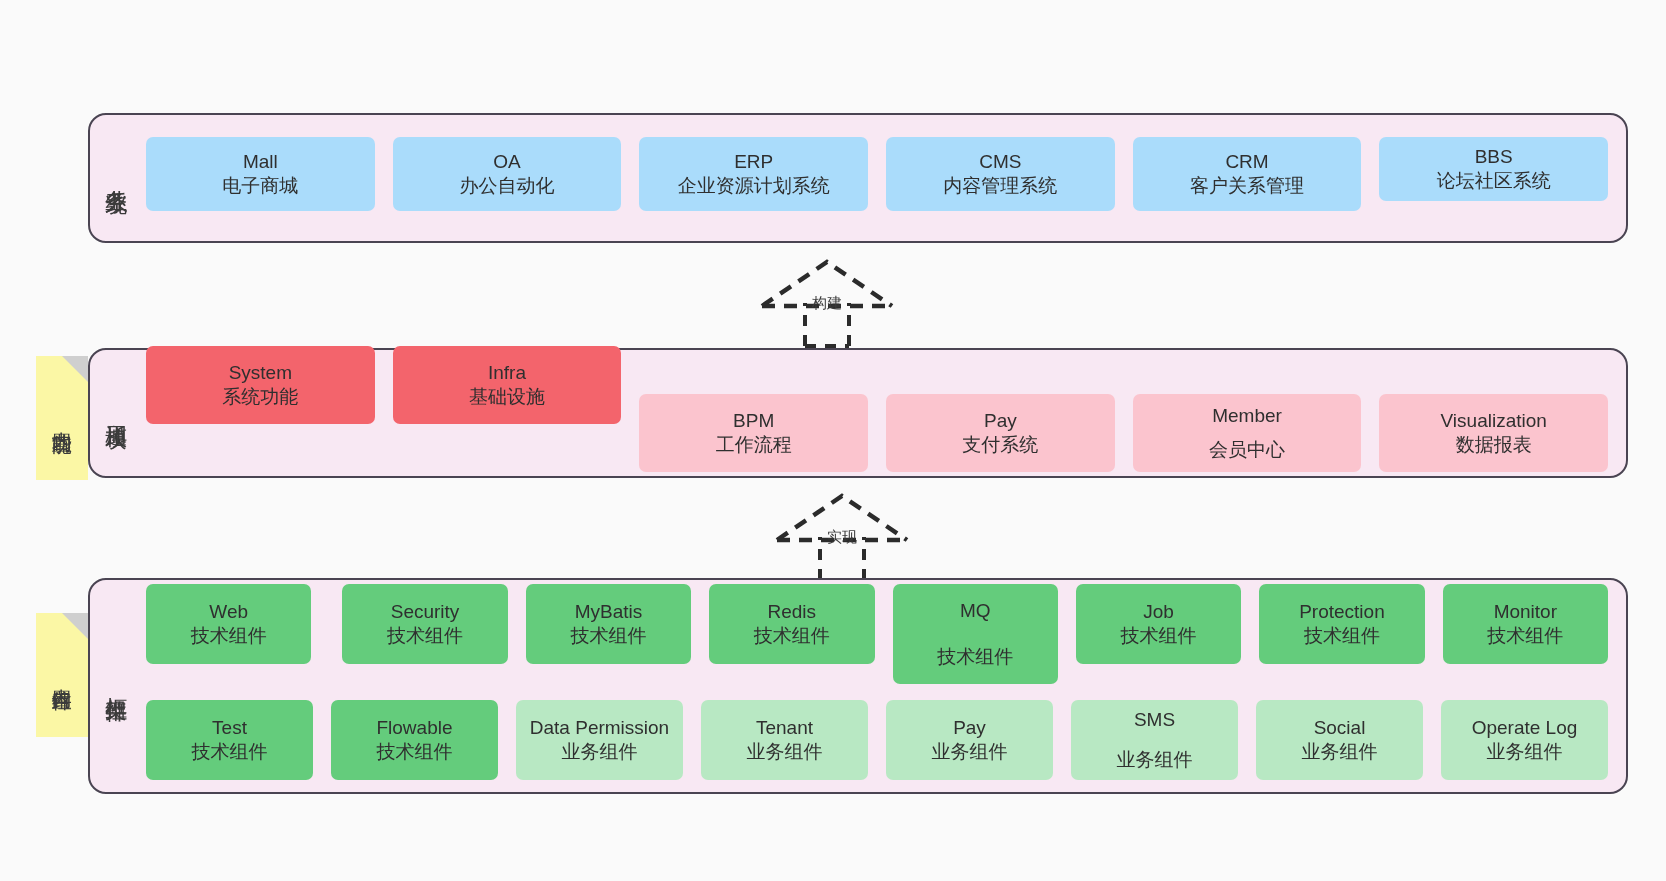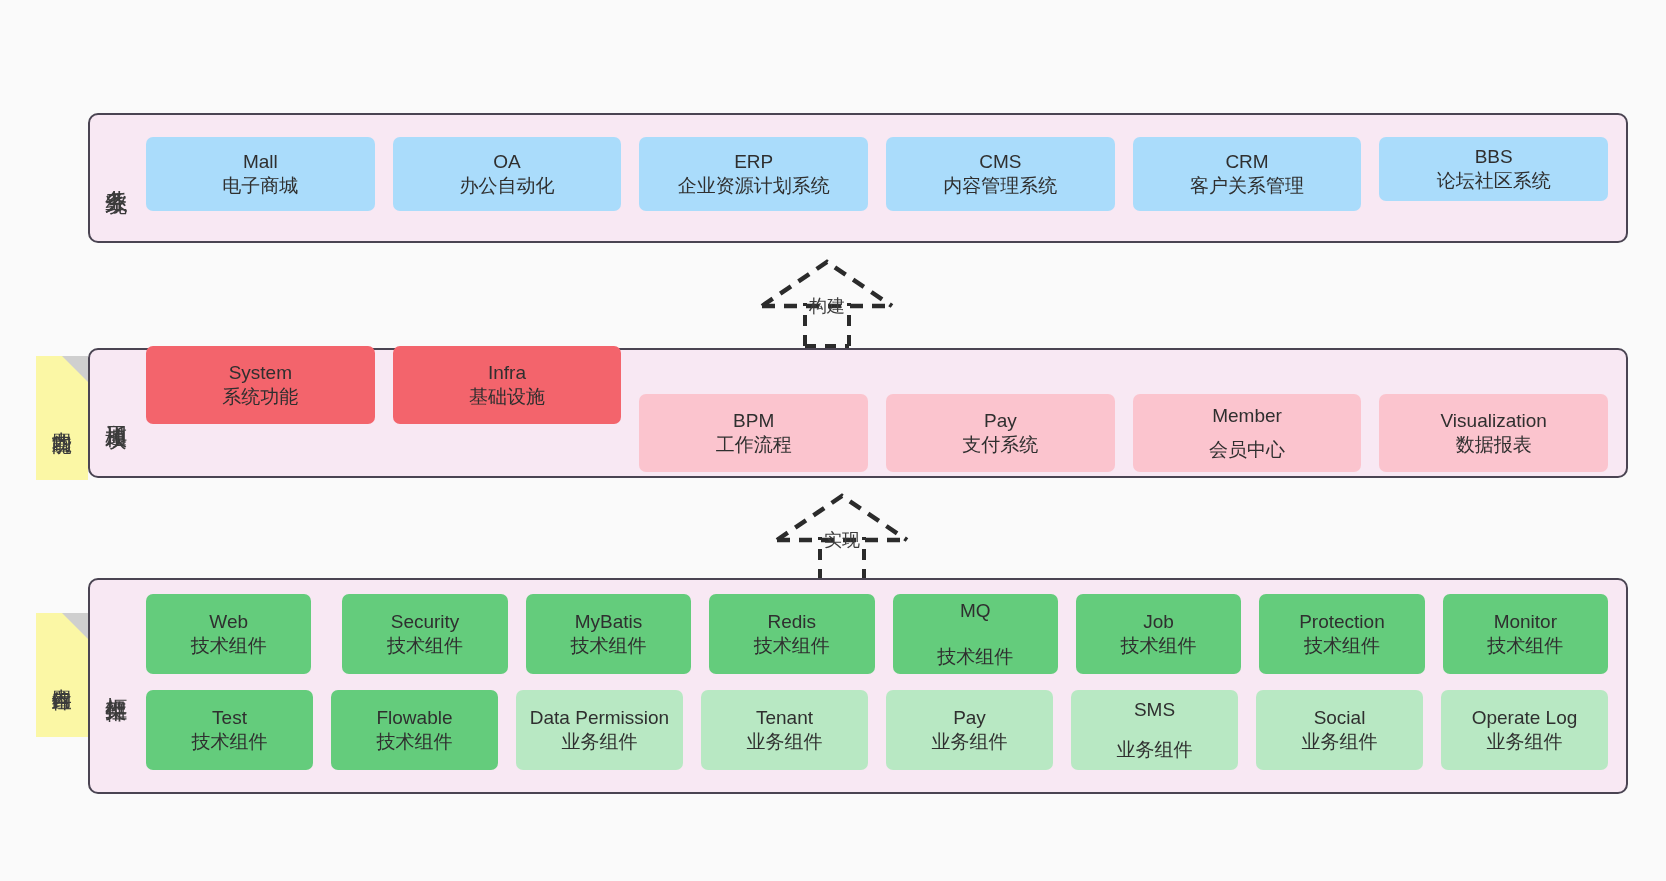--- a/index.html
+++ b/index.html
@@ -21,21 +21,21 @@
     width: 1666px;
     height: 881px;
   }
 
   
   .layer {
     position: absolute;
     box-sizing: border-box;
     background: #f8e8f3;
     border: 2px solid #4a4452;
-    border-radius: 10px;
+    border-radius: 18px;
     display: flex;
     align-items: center;
     padding: 0 14px 9px 0;
   }
   .layer-title {
     flex: 0 0 auto;
     width: 40px;
     margin-left: 6px;
     margin-right: 6px;
     font-size: 22px;
@@ -117,21 +117,21 @@
     border-left: 26px solid transparent;
     border-top: 26px solid #cfcfcf;
   }
 
   
   .connector {
     position: absolute;
   }
   .connector .conn-label {
     position: absolute;
-    font-size: 18px;
+    font-size: 15px;
     color: #3b3b3b;
     background: transparent;
     white-space: nowrap;
     left: 50%;
     transform: translateX(-50%);
   }
 </style>
 </head>
 <body>
 
@@ -242,21 +242,21 @@
           <span class="n-cn">技术组件</span>
         </div>
         <div class="node c-green" style="height:80px;">
           <span class="n-en">MyBatis</span>
           <span class="n-cn">技术组件</span>
         </div>
         <div class="node c-green" style="height:80px;">
           <span class="n-en">Redis</span>
           <span class="n-cn">技术组件</span>
         </div>
-        <div class="node c-green" style="height:80px;gap:22px;">
+        <div class="node c-green" style="height:100px;gap:22px;">
           <span class="n-en">MQ</span>
           <span class="n-cn">技术组件</span>
         </div>
         <div class="node c-green" style="height:80px;">
           <span class="n-en">Job</span>
           <span class="n-cn">技术组件</span>
         </div>
         <div class="node c-green" style="height:80px;">
           <span class="n-en">Protection</span>
           <span class="n-cn">技术组件</span>

